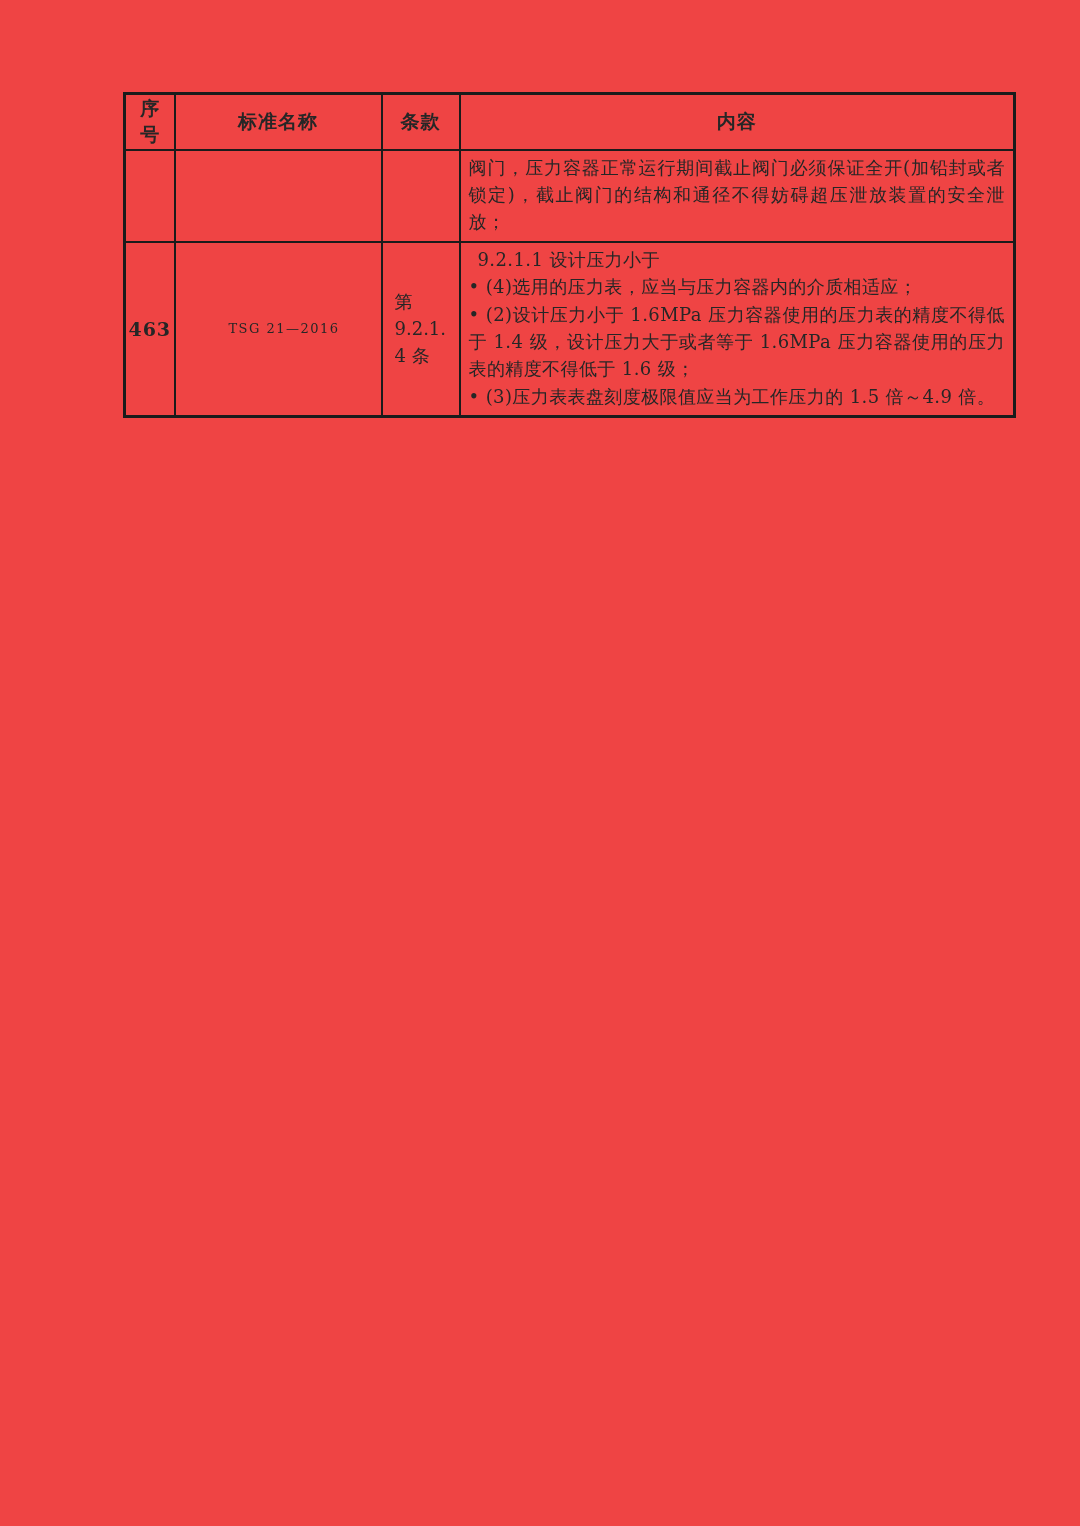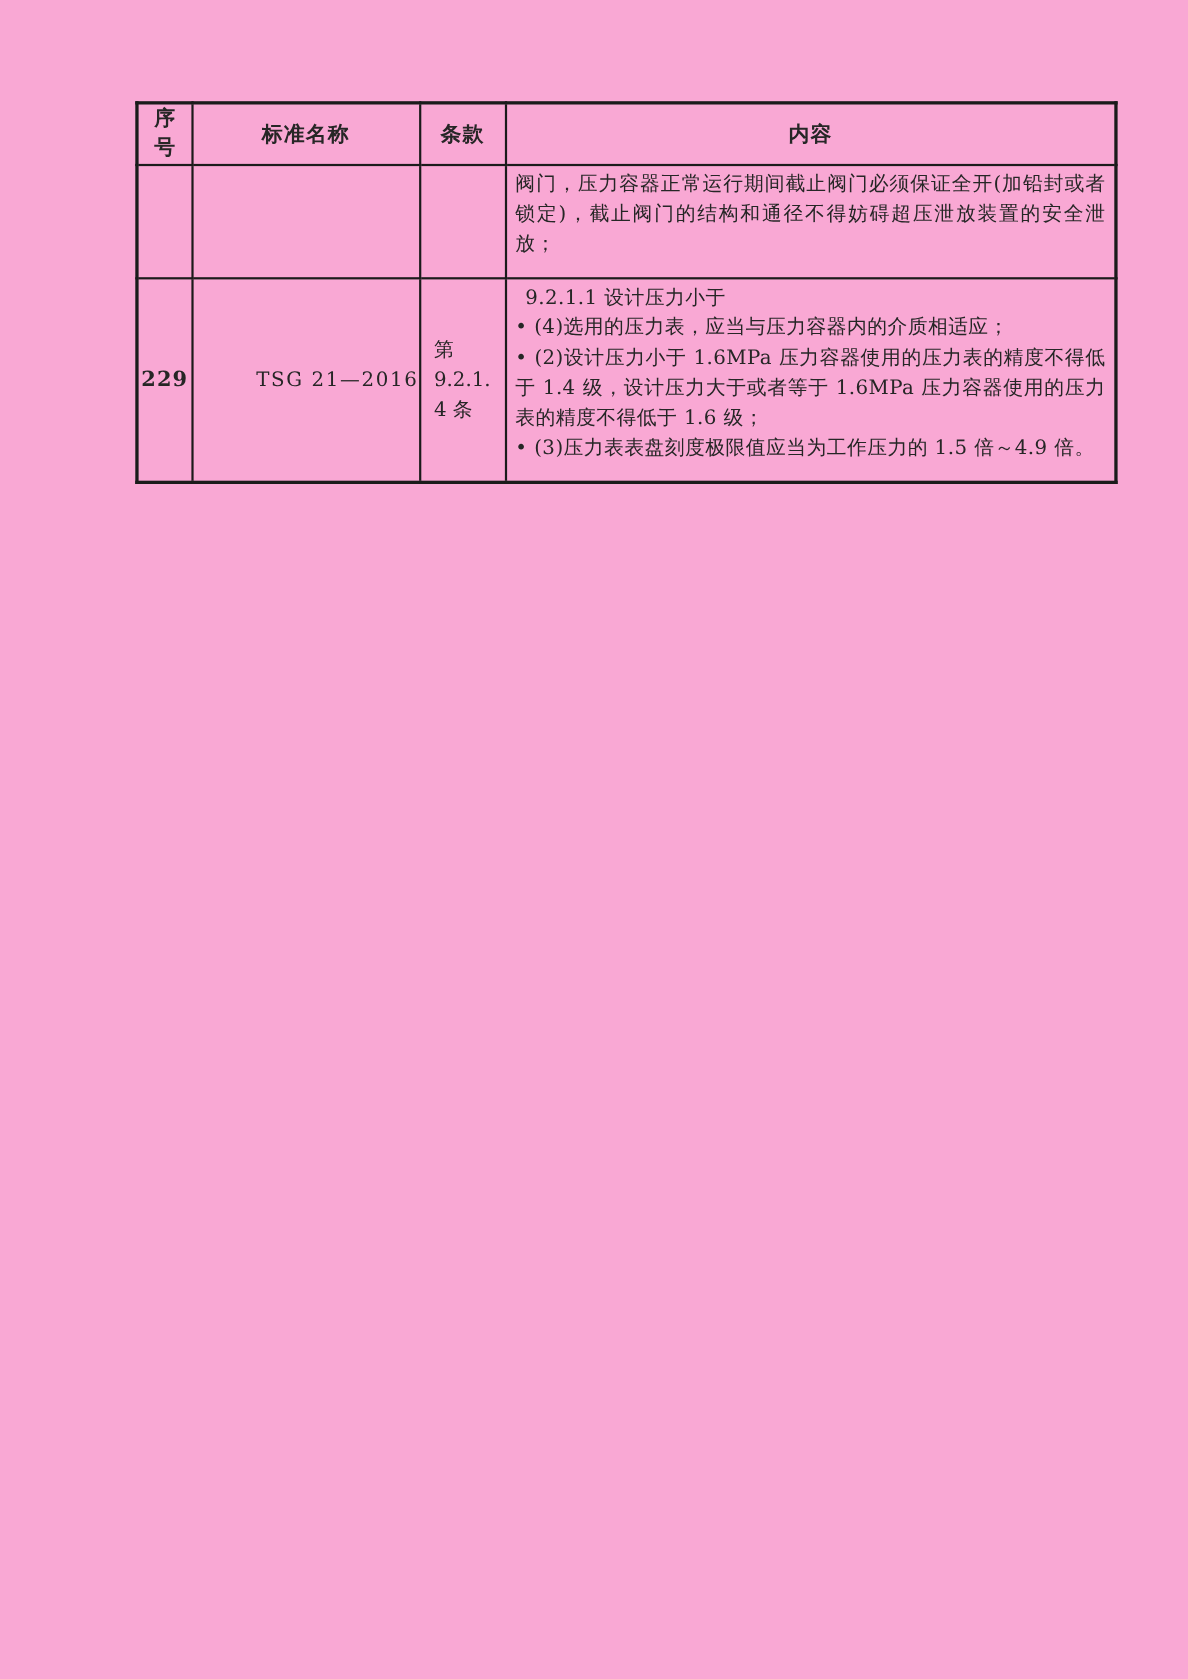--- a/index.html
+++ b/index.html
@@ -4,21 +4,21 @@
 <style>
   html, body {
     margin: 0;
     padding: 0;
     background: #ffffff;
   }
   .page {
     position: relative;
     width: 1080px;
     height: 1526px;
-    background: #f9a8d4;
+    background: #ef4444;
     font-family: "DejaVu Serif", "Liberation Serif", serif;
     color: #262626;
     overflow: hidden;
   }
   table.std-table {
     position: absolute;
     left: 123px;
     top: 92px;
     width: 890px;
     border-collapse: collapse;
@@ -50,37 +50,37 @@
     letter-spacing: 0;
   }
   td.seq-cell {
     text-align: center;
     vertical-align: middle;
     font-weight: bold;
     font-size: 19px;
     letter-spacing: 1px;
   }
   td.standard-cell {
-    text-align: right;
+    text-align: center;
     vertical-align: middle;
-    font-size: 18px;
+    font-size: 13px;
     letter-spacing: 1.5px;
     padding-left: 12px;
   }
   td.clause-cell {
     vertical-align: middle;
     font-size: 18px;
     padding-left: 12px;
     line-height: 27px;
   }
   td.content-cell {
     vertical-align: top;
     font-size: 18px;
     line-height: 27.4px;
-    padding: 3px 8px 16px 8px;
+    padding: 3px 8px 5px 8px;
     letter-spacing: 0.4px;
     text-align: justify;
   }
   .para { margin: 0; }
   .para.indent { text-indent: 9px; }
 </style>
 </head>
 <body>
 
 <div class="page">
@@ -104,21 +104,21 @@
         <td class="seq-cell"></td>
         <td class="standard-cell"></td>
         <td class="clause-cell">
           <div></div>
         </td>
         <td class="content-cell">
           <p class="para">阀门，压力容器正常运行期间截止阀门必须保证全开(加铅封或者锁定)，截止阀门的结构和通径不得妨碍超压泄放装置的安全泄放；</p>
         </td>
       </tr>
       <tr class="row-2">
-        <td class="seq-cell">229</td>
+        <td class="seq-cell">463</td>
         <td class="standard-cell">TSG 21—2016</td>
         <td class="clause-cell">
           <div>第</div>
           <div>9.2.1.</div>
           <div>4 条</div>
         </td>
         <td class="content-cell">
           <p class="para indent">9.2.1.1 设计压力小于</p>
           <p class="para">• (4)选用的压力表，应当与压力容器内的介质相适应；</p>
           <p class="para">• (2)设计压力小于 1.6MPa 压力容器使用的压力表的精度不得低于 1.4 级，设计压力大于或者等于 1.6MPa 压力容器使用的压力表的精度不得低于 1.6 级；</p>

